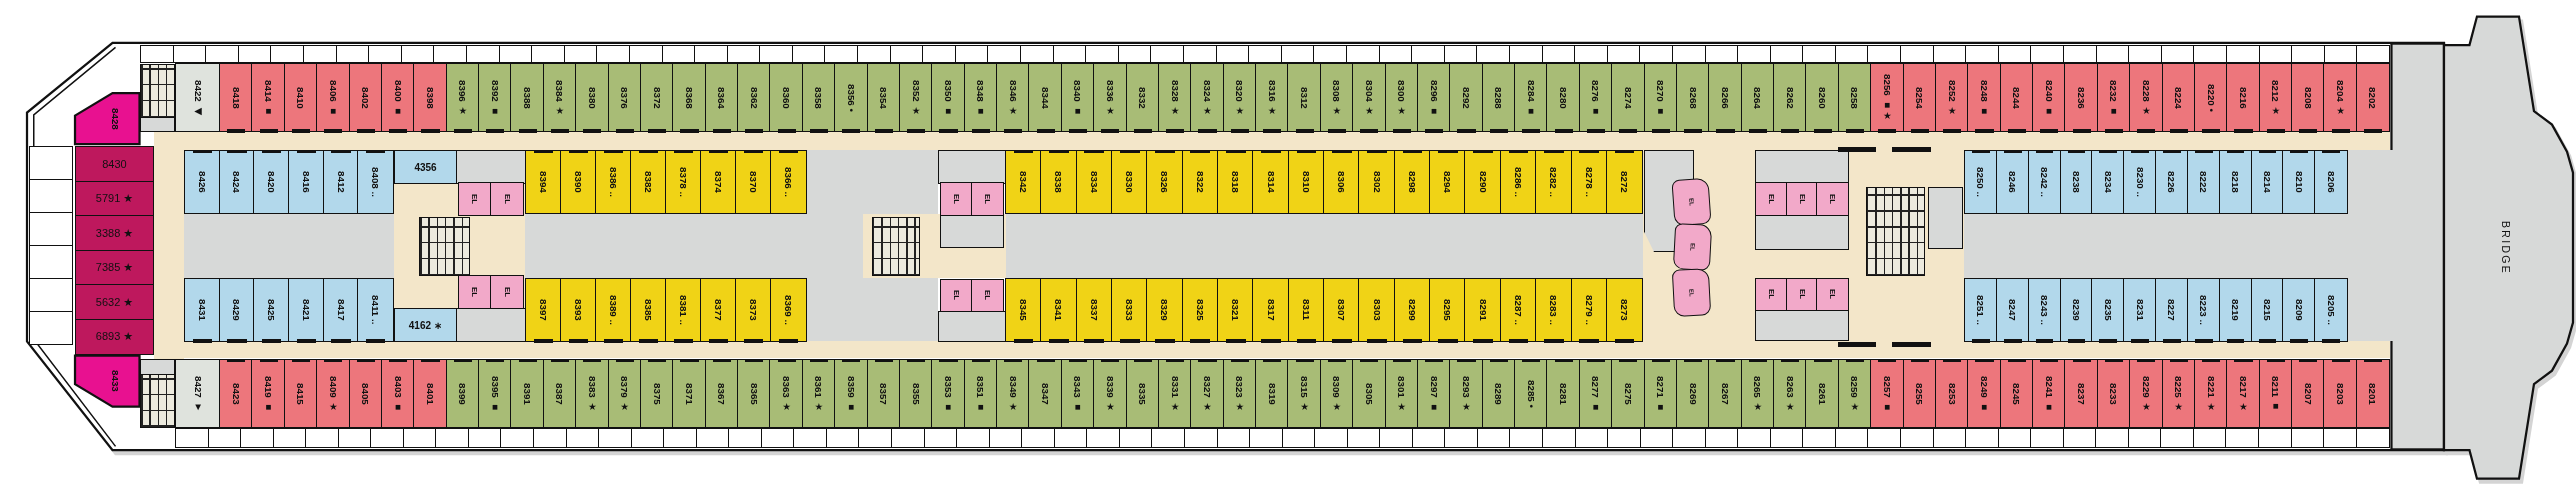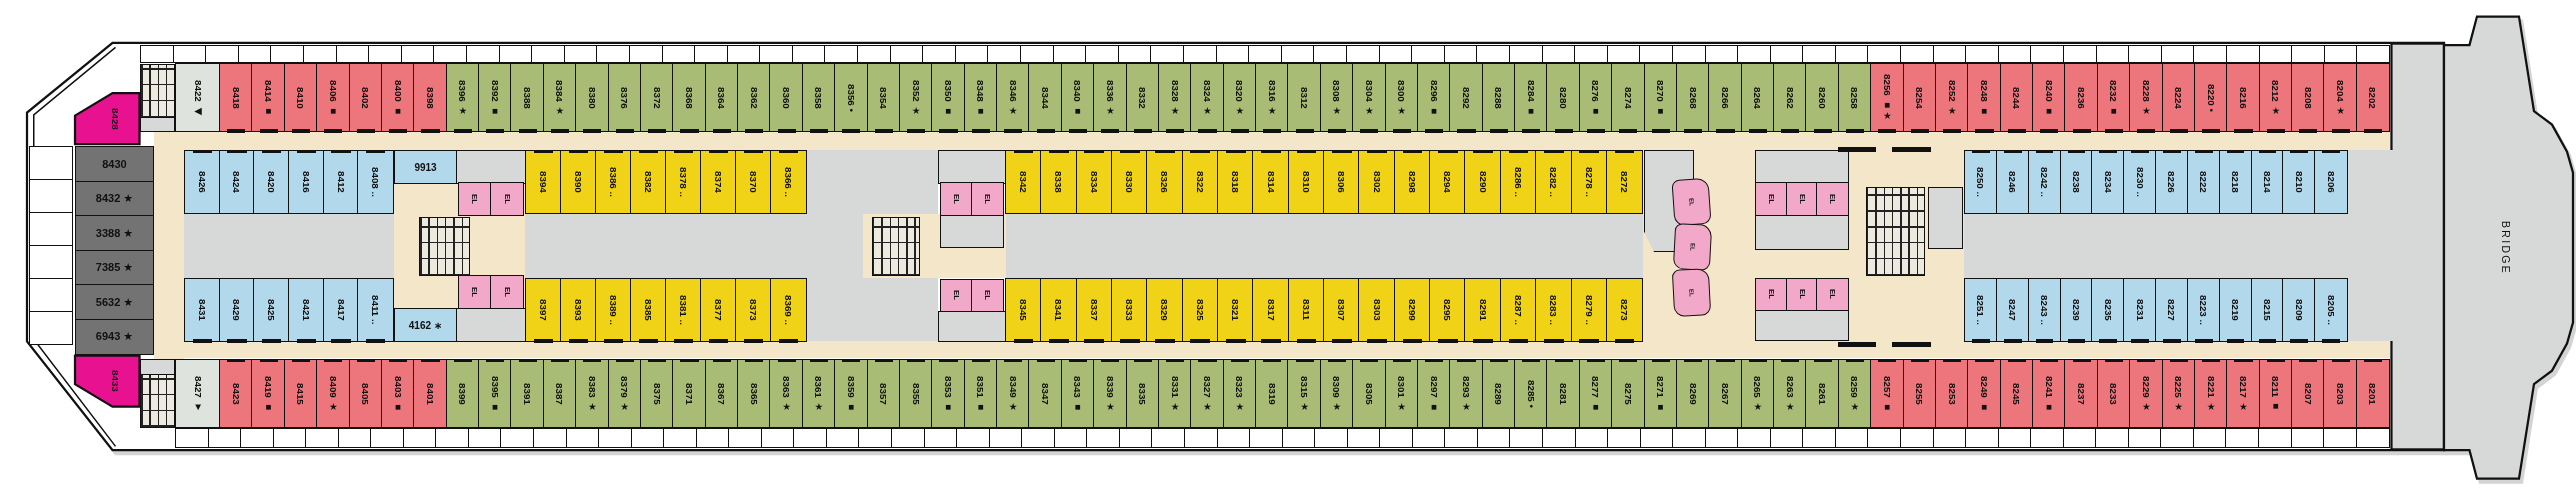--- a/index.html
+++ b/index.html
@@ -42,22 +42,22 @@
   .elrow{display:flex;z-index:4;}
   .spin{position:absolute;z-index:5;background:#f2a9c9;border:1.5px solid #111;border-radius:7.5px 12px 9px 10.5px;
         display:flex;align-items:center;justify-content:center;}
   .spin .vt{font-size:6px;font-weight:bold;}
   
   .hcell{border:1.9px solid #111;display:flex;align-items:center;justify-content:center;
          font-size:10px;font-weight:bold;z-index:4;}
   .room{border:1.9px solid #111;background:#d7d9d8;z-index:3;}
   .wall{background:#111;z-index:5;}
   .brown{display:flex;flex-direction:column;z-index:3;}
-  .bcab{flex:1;background:#737373;border:1.9px solid #111;display:flex;align-items:center;justify-content:center;
-        font-size:11px;font-weight:bold;}
+  .bcab{flex:1;background:#be185d;border:1.9px solid #111;display:flex;align-items:center;justify-content:center;
+        font-size:11px;font-weight:normal;}
   .bcab+.bcab{margin-top:-1.9px;}
   .pinklbl{z-index:4;display:flex;align-items:center;justify-content:center;}
   #bridge-label{z-index:4;display:flex;align-items:center;justify-content:center;}
   #bridge-label .vt{font-size:10.5px;font-weight:normal;letter-spacing:2.3px;}
 </style>
 </head>
 <body>
 
 <div id="stage">
 
@@ -920,21 +920,21 @@
         <span class="vt">8215</span>
       </div>
       <div class="cab c-b">
         <span class="vt">8209</span>
       </div>
       <div class="cab c-b">
         <span class="vt">8205 ..</span>
       </div>
     </div>
 
-  <div class="abs hcell c-b" style="left:394px;top:150px;width:63px;height:34px;z-index:4">9913</div>
+  <div class="abs hcell c-b" style="left:394px;top:150px;width:63px;height:34px;z-index:4">4356</div>
   <div class="abs room" style="left:455px;top:150px;width:71px;height:34px"></div>
   <div class="abs elrow" style="left:458px;top:182px;width:66px;height:34px">
     <div class="el">
         <span class="vt">EL</span>
       </div>
     <div class="el">
         <span class="vt">EL</span>
       </div>
   </div>
   <div class="abs stairs" style="left:419px;top:217px;width:51px;height:59px"></div>
@@ -1011,25 +1011,25 @@
   <div class="abs wall" style="left:1892px;top:147px;width:39px;height:4.5px"></div>
   <div class="abs wall" style="left:1838px;top:342px;width:38px;height:4.5px"></div>
   <div class="abs wall" style="left:1892px;top:342px;width:39px;height:4.5px"></div>
 
   <div class="abs stairs" style="left:140px;top:64px;width:35px;height:54px"></div>
   <div class="abs room" style="left:140px;top:116px;width:35px;height:15.8px"></div>
   <div class="abs stairs" style="left:140px;top:374px;width:35px;height:54px"></div>
   <div class="abs room" style="left:140px;top:359px;width:35px;height:16.5px"></div>
   <div class="abs brown" style="left:75px;top:146px;width:79px;height:209px">
       <div class="bcab">8430</div>
-      <div class="bcab">8432 ★</div>
+      <div class="bcab">5791 ★</div>
       <div class="bcab">3388 ★</div>
       <div class="bcab">7385 ★</div>
       <div class="bcab">5632 ★</div>
-      <div class="bcab">6943 ★</div>
+      <div class="bcab">6893 ★</div>
     </div>
   <div class="abs pinklbl" style="left:96px;top:95px;width:38px;height:47px">
       <span class="vt">8428</span>
     </div>
   <div class="abs pinklbl" style="left:96px;top:357px;width:38px;height:47px">
       <span class="vt">8433</span>
     </div>
 
   <div class="abs" id="bridge-label" style="left:2483px;top:184px;width:45px;height:128px">
       <span class="vt">BRIDGE</span>

